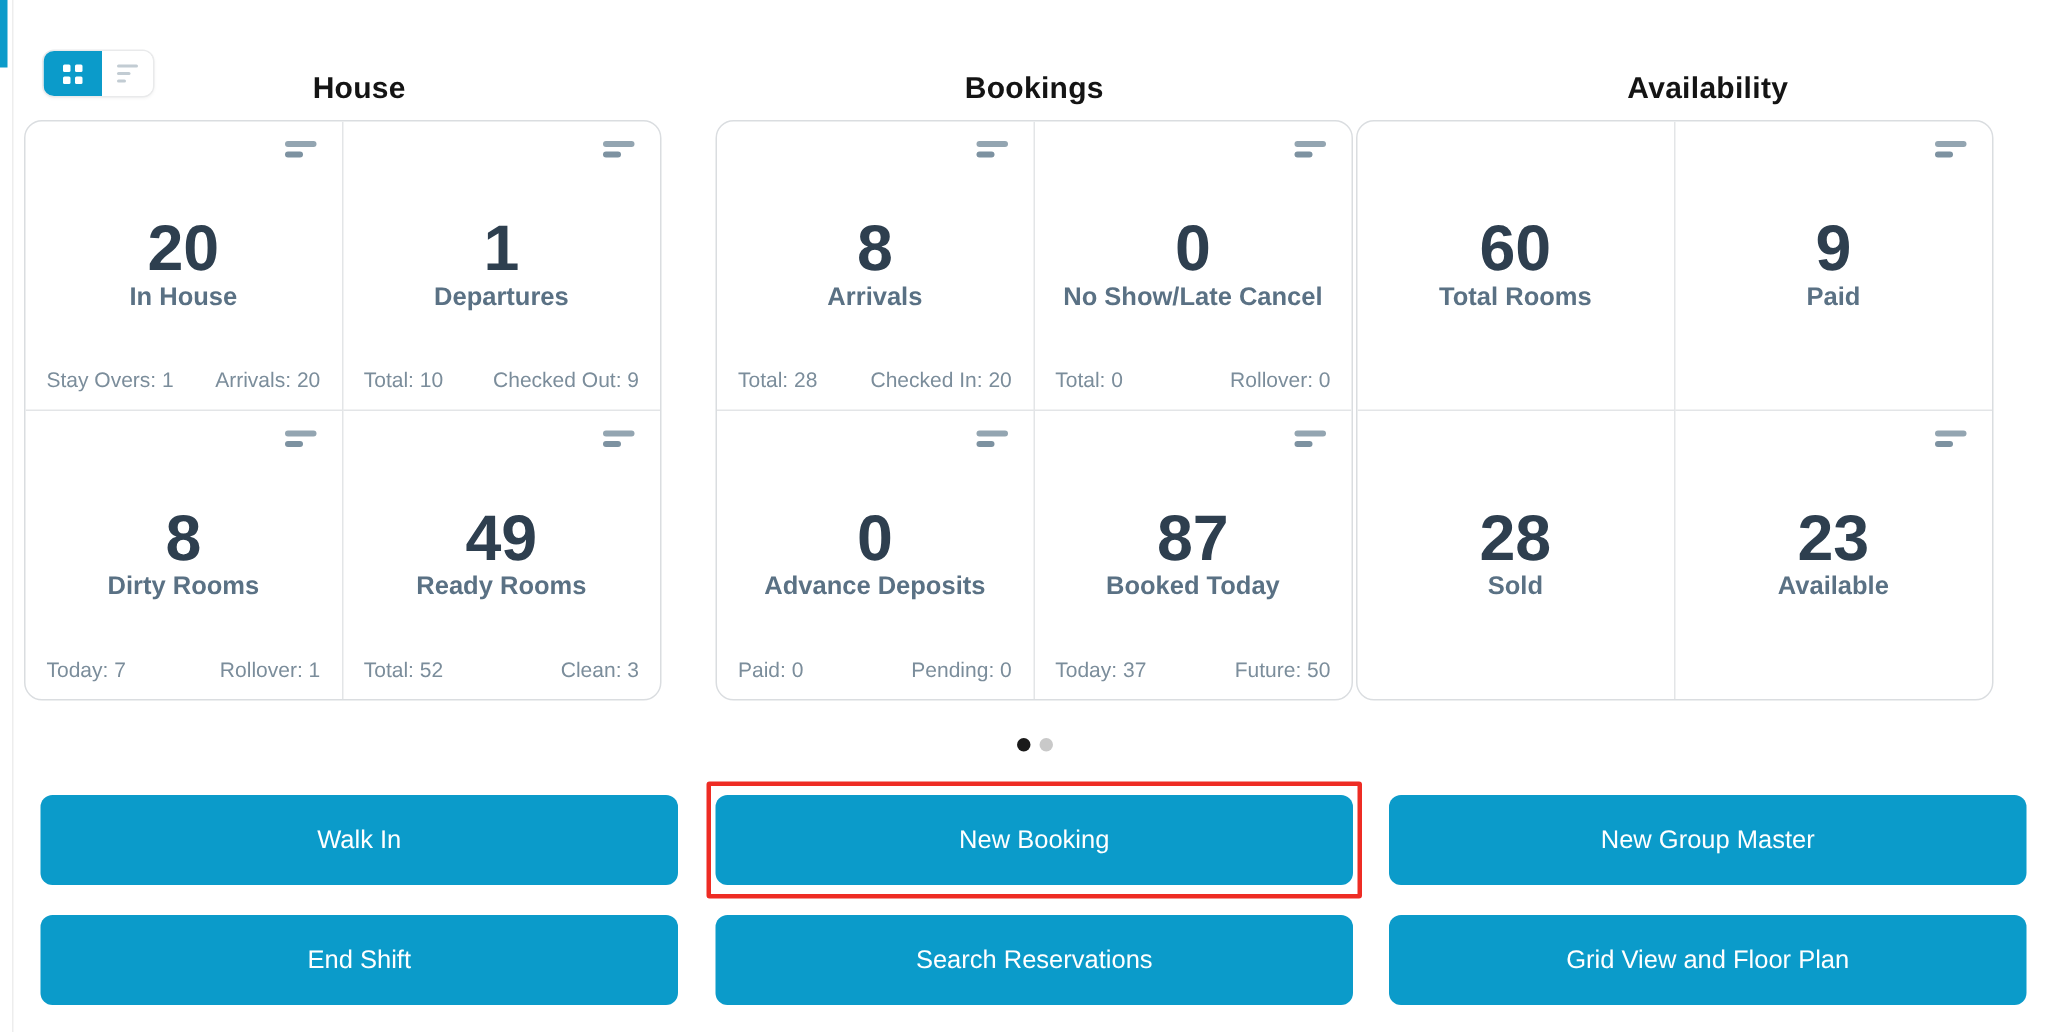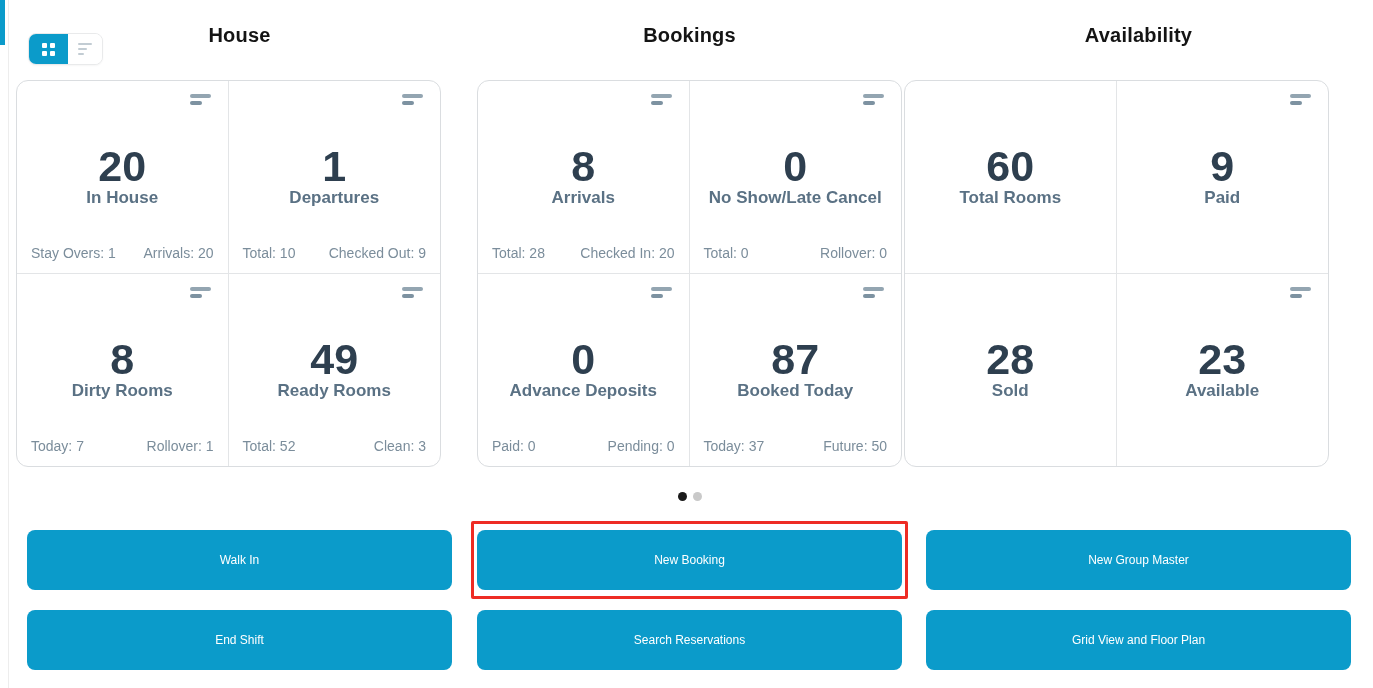--- a/index.html
+++ b/index.html
@@ -17,21 +17,21 @@
   .vt-btn { display:flex; align-items:center; justify-content:center; cursor:pointer; }
   .vt-grid { width:39px; background:#0b9bca; }
   .vt-list { width:34px; background:#ffffff; }
   .grid-glyph { display:grid; grid-template-columns:5px 5px; grid-template-rows:5px 5px; gap:3px; }
   .grid-glyph span { background:#fff; border-radius:1px; }
   .list-glyph { display:flex; flex-direction:column; gap:3px; align-items:flex-start; }
   .list-glyph span { height:2px; background:#c2ccd3; border-radius:1px; display:block; }
   .list-glyph .l1 { width:14px; } .list-glyph .l2 { width:9px; } .list-glyph .l3 { width:6px; }
 
   
-  .col-header { position:absolute; top:24px; width:425px; text-align:center;
+  .col-header { position:absolute; top:48px; width:425px; text-align:center;
                 font-size:20px; font-weight:700; color:#141414; letter-spacing:0.2px; }
   .hd-1 { left:27px; } .hd-2 { left:477px; } .hd-3 { left:926px; }
 
   
   .panel { position:absolute; top:80px; width:425px; height:387px; background:#fff;
            border:1px solid #dadde0; border-radius:12px; overflow:hidden;
            display:grid; grid-template-columns:1fr 1fr; grid-template-rows:1fr 1fr; }
   .p-1 { left:16px; } .p-2 { left:477px; } .p-3 { left:904px; }
   .cell { position:relative; display:flex; flex-direction:column; align-items:center; justify-content:center; }
   .cell.bR { border-right:1px solid #e3e5e7; }
@@ -51,21 +51,21 @@
 
   
   .dots { position:absolute; left:477px; top:492px; width:425px; display:flex;
           justify-content:center; gap:6px; }
   .dot { width:9px; height:9px; border-radius:50%; cursor:pointer; }
   .dot.active { background:#1a1a1a; }
   .dot.inactive { background:#c9c9c9; }
 
   
   .action-btn { position:absolute; width:425px; height:60px; background:#0b9bca; border:none;
-                border-radius:8px; color:#ffffff; font-size:12px; font-weight:400;
+                border-radius:8px; color:#ffffff; font-size:17px; font-weight:400;
                 font-family:"Liberation Sans", sans-serif; cursor:pointer;
                 display:flex; align-items:center; justify-content:center; }
   .r1 { top:530px; } .r2 { top:610px; }
   .c1 { left:27px; } .c2 { left:477px; } .c3 { left:926px; }
 
   .annotation-box { position:absolute; left:471px; top:521px; width:437px; height:78px;
                     border:3px solid #ee2c24; border-radius:2px; pointer-events:none; }
 </style>
 </head>
 <body>

